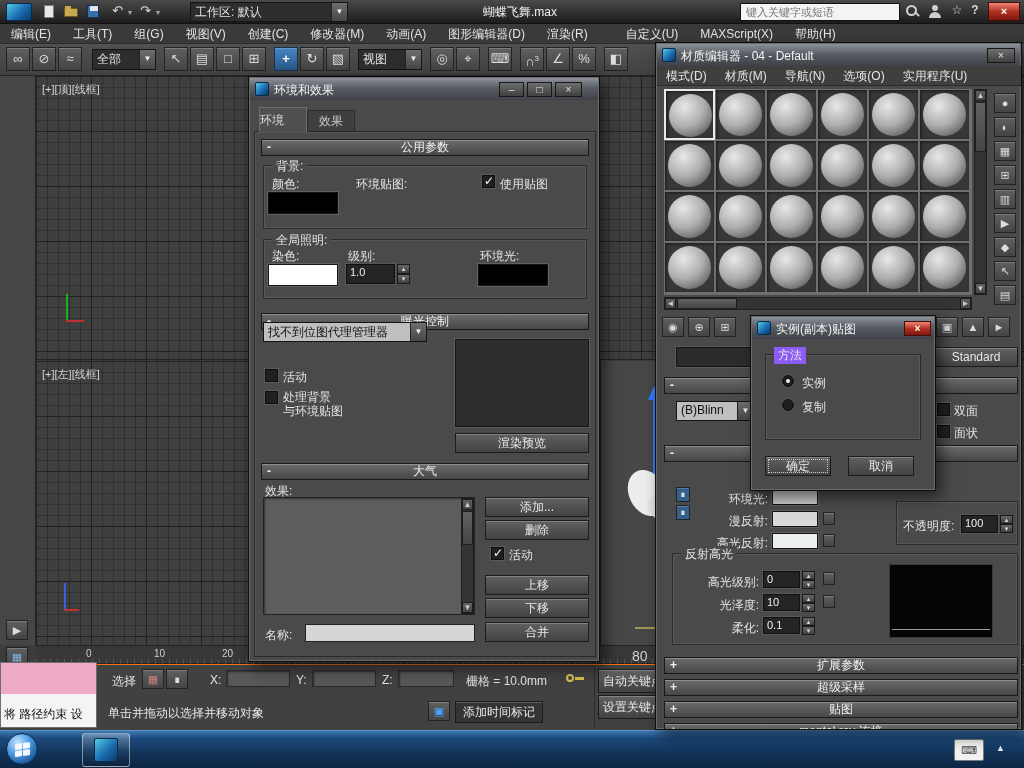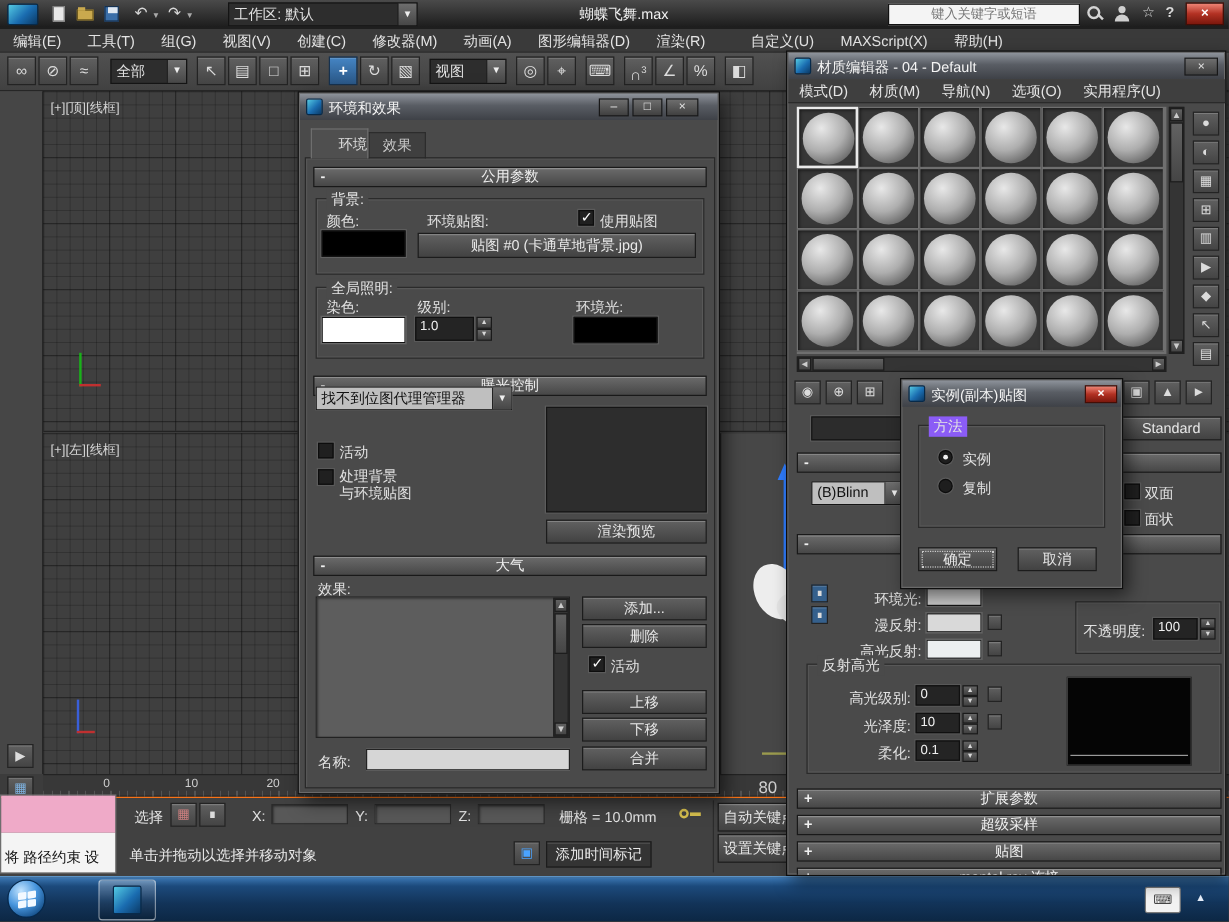--- a/index.html
+++ b/index.html
@@ -94,21 +94,21 @@
     </span>
   <span class="ticon" style="left:112px;color:#d8d8d8;font-size:13px">↶</span>
   <span class="ticon" style="left:128px;width:8px;color:#aaa;font-size:8px;top:8px">▾</span>
   <span class="ticon" style="left:140px;color:#d8d8d8;font-size:13px">↷</span>
   <span class="ticon" style="left:156px;width:8px;color:#aaa;font-size:8px;top:8px">▾</span>
   <div class="dd ddk" style="left:190px;top:2px;width:158px;height:20px">
     <span class="t">工作区: 默认</span>
     <span class="a">▼</span>
   </div>
   <div class="lb" style="left:420px;top:4px;width:200px;text-align:center;color:#f0f0f0">蝴蝶飞舞.max</div>
-  <input class="search" style="left: 740px; top: 3px; width: 160px; height: 18px; text-align: center;" placeholder="键入关键字或短语">
+  <input class="search" style="left: 740px; top: 3px; width: 160px; height: 18px;" placeholder="键入关键字或短语">
   <span class="ticon" style="left:904px">
       <span class="mag"></span>
     </span>
   <span class="ticon person" style="left:926px"></span>
   <span class="ticon" style="left:948px;color:#d8d8d8;text-align:center">☆</span>
   <span class="ticon" style="left:966px;color:#d8d8d8;text-align:center;font-weight:bold">?</span>
   <span class="winbtn red" style="left:988px;width:32px">×</span>
 </div>
 
 <div class="menubar">
@@ -220,34 +220,33 @@
   </div>
 
 <div class="win" style="left:248px;top:76px;width:352px;height:586px;z-index:20">
   <div class="wtb">
     <span class="wicon maxlogo"></span>
     <span class="wt">环境和效果</span>
     <span class="wbtn" style="left:249px">–</span>
     <span class="wbtn" style="left:277px">□</span>
     <span class="wbtn" style="left:305px;width:27px">×</span>
   </div>
-  <div class="abs" style="left:10px;top:30px;width:48px;height:25px;background:#4f4f4f;border:1px solid #6e6e6e;border-bottom:none;text-align:right;line-height:24px;z-index:2">环境</div>
+  <div class="abs" style="left:10px;top:30px;width:48px;height:25px;background:#4f4f4f;border:1px solid #6e6e6e;border-bottom:none;text-align:left;line-height:24px;z-index:2">环境</div>
   <div class="abs" style="left:58px;top:33px;width:48px;height:22px;background:#3f3f3f;border:1px solid #2c2c2c;border-bottom:none;text-align:center;line-height:21px;color:#c9c9c9">效果</div>
   <div class="abs" style="left:5px;top:54px;width:342px;height:526px;border:1px solid #282828;box-shadow:inset 1px 1px 0 rgba(255,255,255,.07)"></div>
 
   <div class="r" style="left:12px;top:62px;width:328px"><i>-</i><span>公用参数</span></div>
 
   <div class="g" style="left:14px;top:88px;width:324px;height:64px">
     <span class="gl">背景:</span>
     <span class="lb" style="left:8px;top:10px">颜色:</span>
     <div class="sw" style="left:4px;top:26px;width:70px;height:22px;background:#000"></div>
     <span class="lb" style="left:92px;top:10px">环境贴图:</span>
     <span class="cb on" style="left:218px;top:9px"></span>
     <span class="lb" style="left:236px;top:10px">使用贴图</span>
-    <div class="b" style="left:84px;top:28px;width:232px;height:21px">贴图 #0 (卡通草地背景.jpg)</div>
   </div>
 
   <div class="g" style="left:14px;top:162px;width:324px;height:60px">
     <span class="gl">全局照明:</span>
     <span class="lb" style="left:8px;top:8px">染色:</span>
     <div class="sw" style="left:4px;top:24px;width:70px;height:22px;background:#fff"></div>
     <span class="lb" style="left:84px;top:8px">级别:</span>
     <div class="sp" style="left:82px;top:24px;width:64px;height:20px">
       <span class="v">1.0</span>
       <span class="ar">

